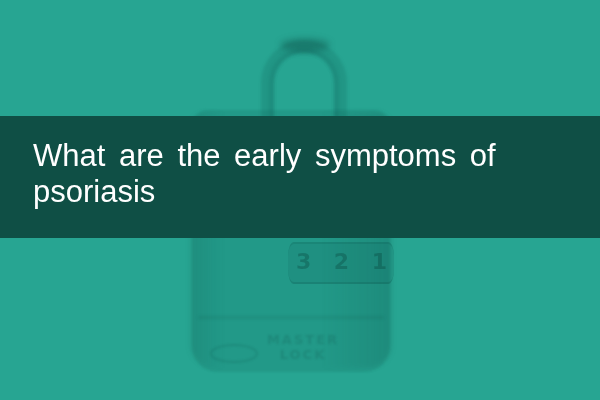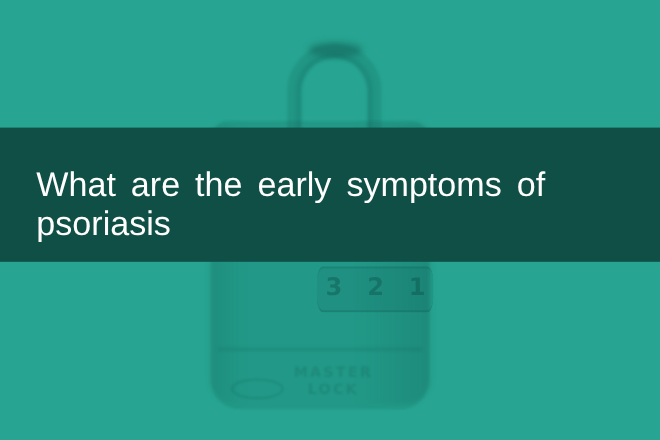--- a/index.html
+++ b/index.html
@@ -182,21 +182,20 @@
     position: absolute;
     left: 33px;
     top: 22px;
     width: 552px;
     color: #ffffff;
     font-size: 31px;
     line-height: 36px;
     font-weight: 400;
     word-spacing: 5px;
     white-space: pre-line;
-    margin-top: 12px;
   }
 </style>
 </head>
 <body>
 
 <div id="stage">
 
   <div class="photo">
     <div class="shackle-top-shadow"></div>
     <div class="shackle"></div>

